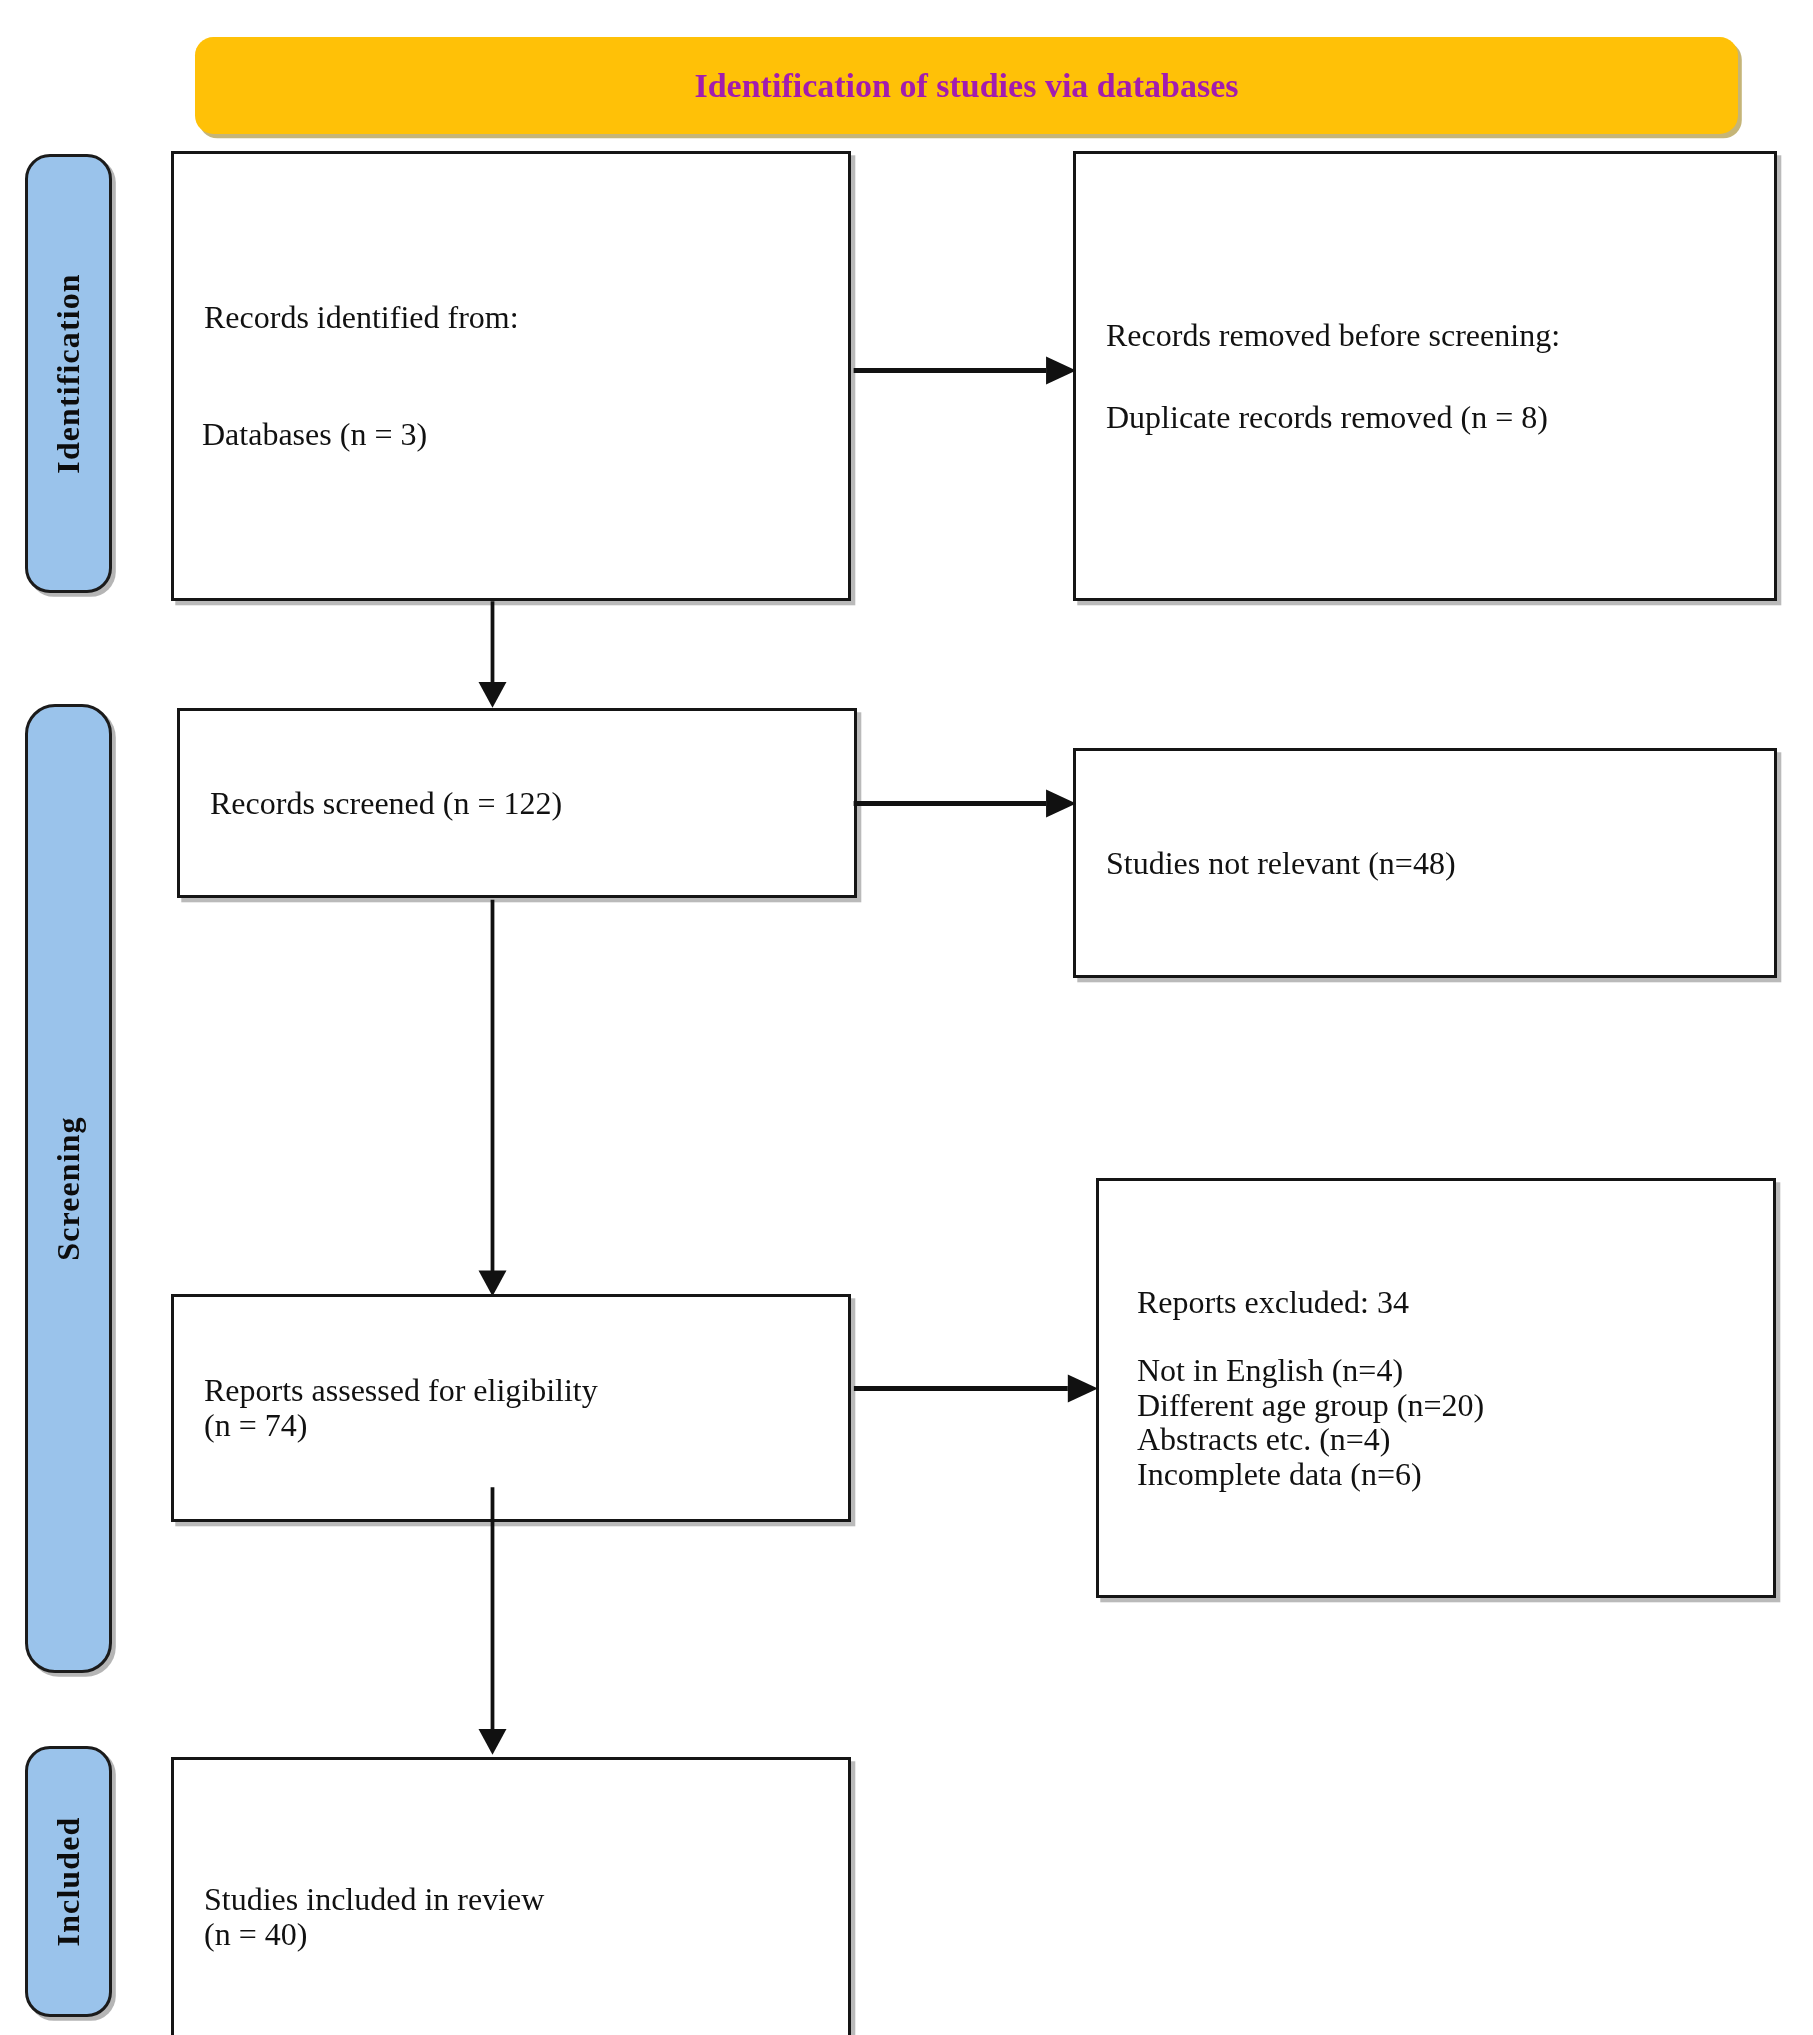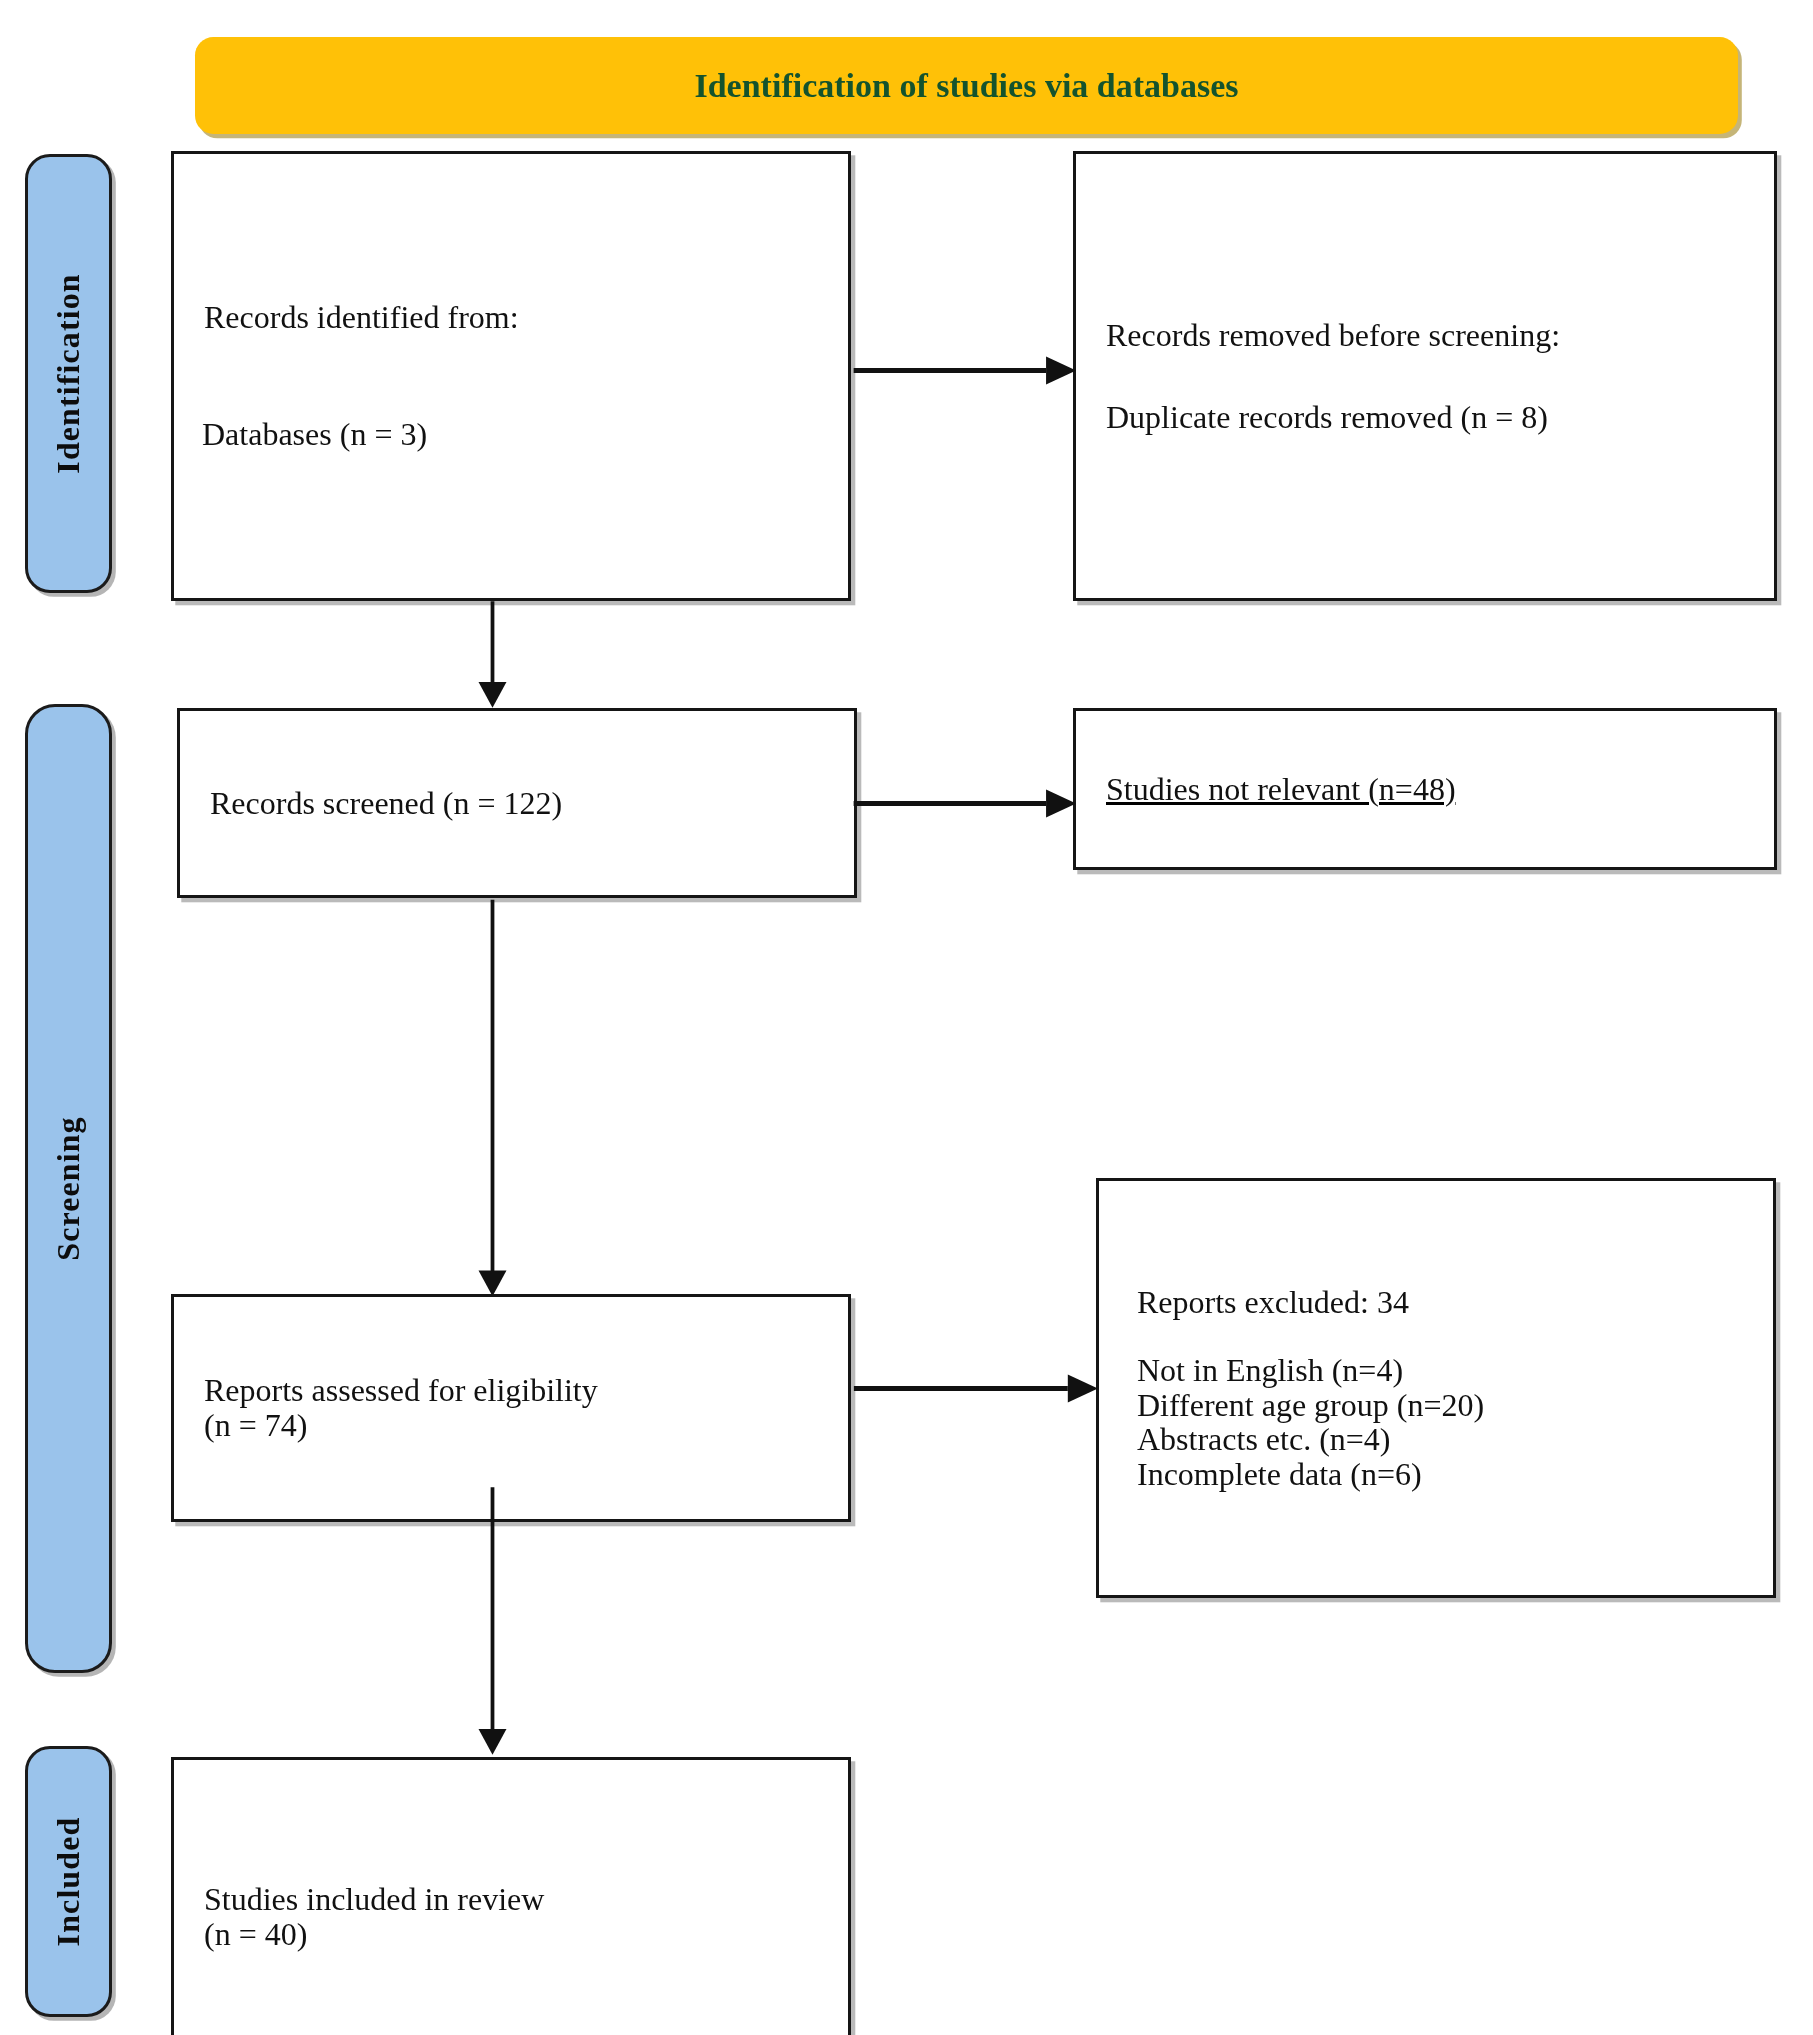--- a/index.html
+++ b/index.html
@@ -46,21 +46,21 @@
     border-radius: 18.4px;
     box-shadow: 3.8px 4.3px 0 0 rgba(150,120,10,0.55);
     display: flex;
     align-items: center;
     justify-content: center;
   }
   .section-header .header-text {
     font-family: "Liberation Serif", "DejaVu Serif", serif;
     font-weight: bold;
     font-size: 34px;
-    color: #14532d;
+    color: #a21caf;
     white-space: nowrap;
   }
 
   
   .flow-box {
     position: absolute;
     box-sizing: border-box;
     background: #ffffff;
     border: 3.2px solid #151515;
     box-shadow: 4.3px 4.3px 0 0 rgba(130,130,130,0.55);
@@ -129,21 +129,21 @@
     <svg width="43" height="108" viewBox="0 0 80 200">
       <line x1="40" y1="0" x2="40" y2="152" stroke="#111111" stroke-width="7"></line>
       <polygon points="14,150 66,150 40,198" fill="#111111"></polygon>
     </svg>
   </div>
 
   <div class="flow-box" style="left:171px; top:708px; width:680px; height:190px;margin-left:6px;">
     <div class="box-line pad-left">Records screened (n = 122)</div>
   </div>
 
-  <div class="flow-box" style="left:1073px; top:708px; width:704px; height:162px;text-decoration:underline;">
+  <div class="flow-box" style="left:1073px; top:748px; width:704px; height:230px;">
     <div class="box-line pad-left">Studies not relevant (n=48)</div>
   </div>
 
   <div class="conn" style="left:853px; top:782px;">
     <svg width="227" height="43" viewBox="0 0 420 80">
       <line x1="0" y1="40" x2="358" y2="40" stroke="#111111" stroke-width="9"></line>
       <polygon points="358,14 414,40 358,66" fill="#111111"></polygon>
     </svg>
   </div>
 

